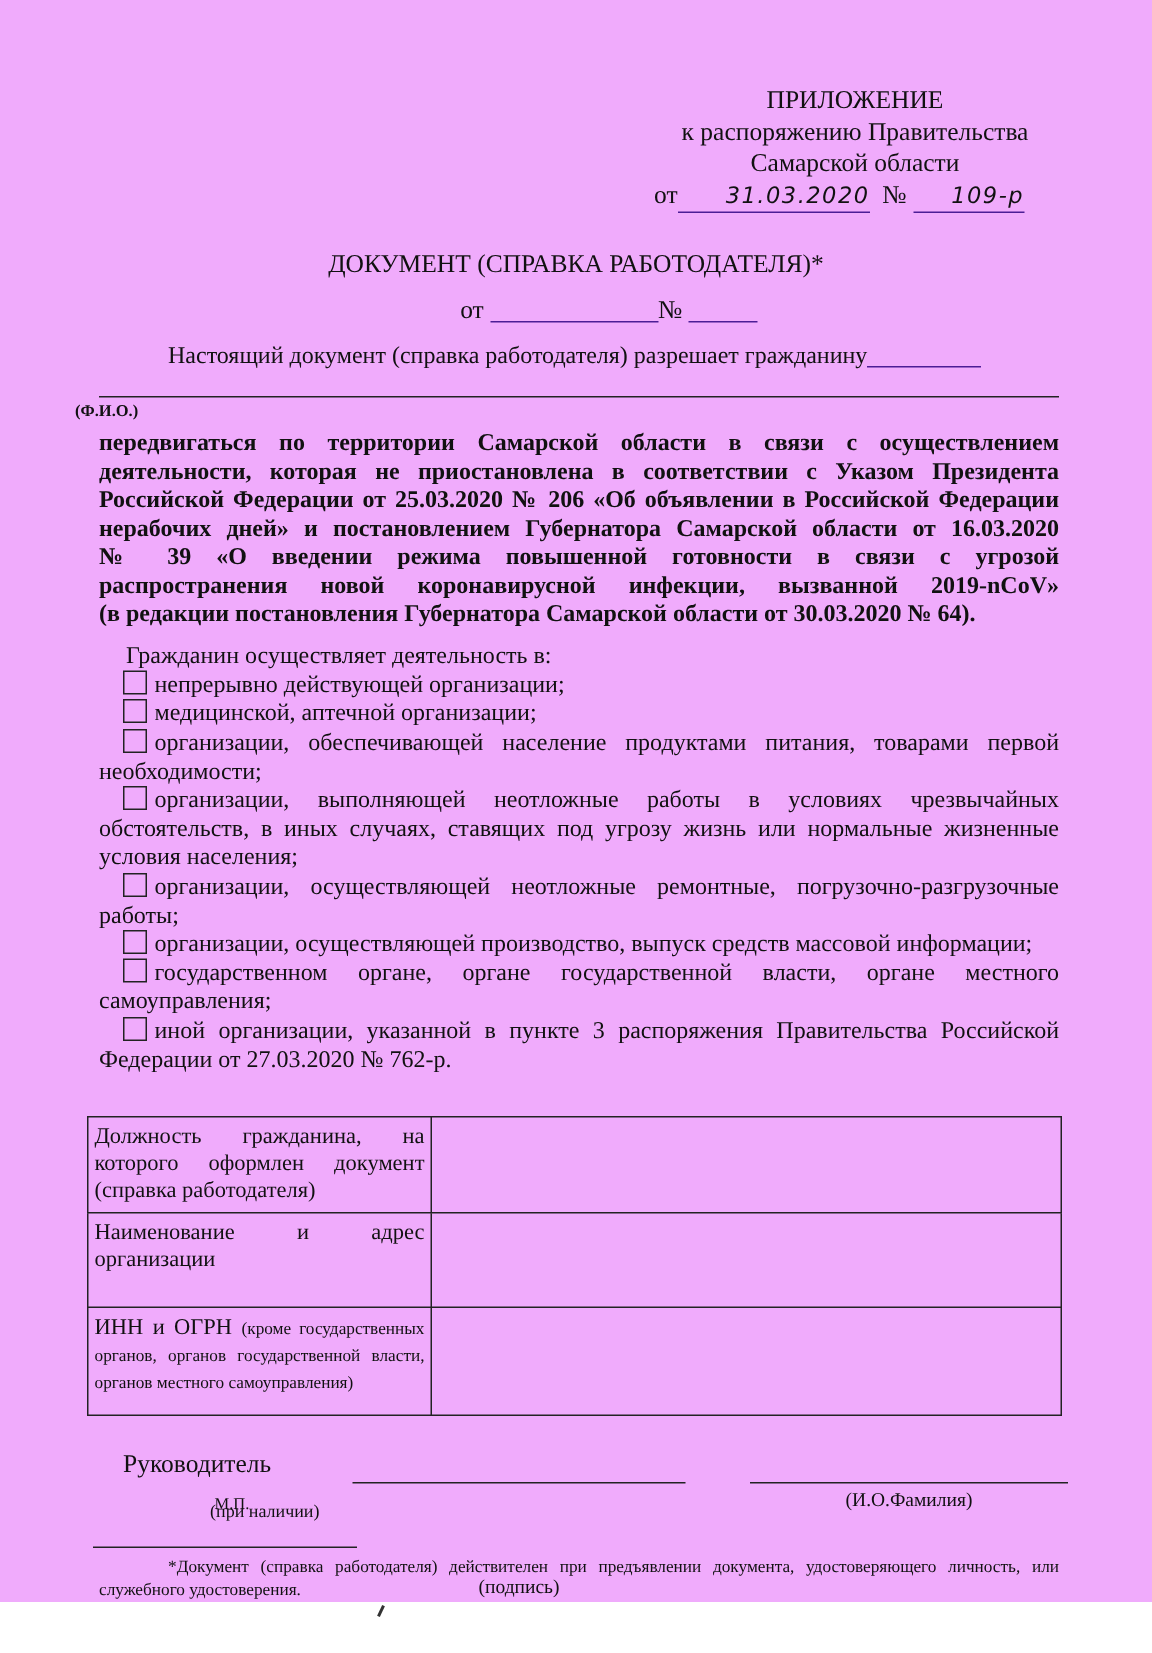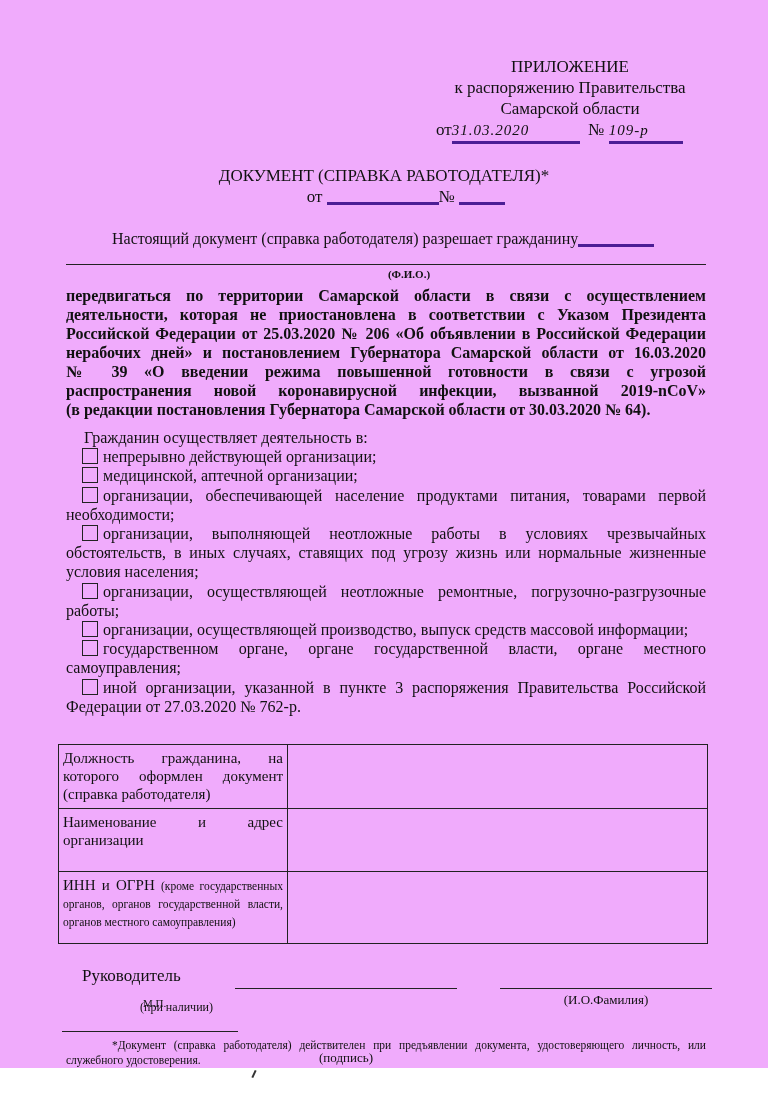--- a/index.html
+++ b/index.html
@@ -3,25 +3,25 @@
 <meta charset="utf-8">
 <style>
   html, body { margin:0; padding:0; background:#ffffff; }
   body { width:768px; height:1102px; position:relative; overflow:hidden;
          font-family:"Liberation Serif","DejaVu Serif",serif; color:#111; }
   .page { position:absolute; left:0; top:0; width:768px; height:1068px; background:#f0abfc; }
   .abs { position:absolute; }
   .annex { position:absolute; left:420px; top:56px; width:300px; text-align:center; font-size:17px; line-height:21px; }
   .annex .dateline { text-align:left; padding-left:16px; }
   .hand { font-family:"DejaVu Sans",sans-serif; font-style:italic; font-size:15px; letter-spacing:1px; }
-  .uline { display:inline-block; border-bottom:3px solid #4c1d95; text-align:left;font-family:Liberation Serif, serif; }
+  .uline { display:inline-block; border-bottom:1px solid #4c1d95; text-align:right; }
   .title { position:absolute; left:0; width:768px; top:166px; text-align:center; font-size:17px; line-height:20px; }
   .intro { position:absolute; left:112px; top:228px; font-size:16px; }
   .fio-line { position:absolute; left:66px; top:264px; width:640px; border-bottom:1.5px solid #222; }
-  .fio-label { position:absolute; left:0; width:768px; top:268px; text-align:center; font-size:11px; font-weight:bold; padding-left:50px; box-sizing:border-box; }
+  .fio-label { position:absolute; left:0; width:768px; top:268px; text-align:left; font-size:11px; font-weight:bold; padding-left:50px; box-sizing:border-box; }
   .body-text { position:absolute; left:66px; top:286px; width:640px; font-size:16px; line-height:19px; text-align:justify;font-weight:bold; }
   .body-text p { margin:0; }
   .jl { text-align:justify; text-align-last:justify; }
   .options { position:absolute; left:66px; top:428px; width:640px; font-size:16px; line-height:19.2px; text-align:justify; }
   .options .lead { padding-left:18px; margin:0; }
   .opt { margin:0; text-indent:16px; }
   .cb { display:inline-block; width:14px; height:14px; border:1px solid #222; vertical-align:-2px; margin-right:5px; text-indent:0; }
   table.info { position:absolute; left:58px; top:744px; width:650px; border-collapse:collapse; }
   table.info td { border:1.5px solid #222; vertical-align:top; padding:4px 4px 2px 4px; font-size:15px; line-height:18px; }
   table.info td.lbl { width:220px; text-align:justify; }
@@ -43,21 +43,21 @@
     <div>Самарской области</div>
     <div class="dateline">
       <span>от</span><span class="uline hand" style="width:128px;">31.03.2020</span>
       &nbsp;<span>№</span>
       <span class="uline hand" style="width:74px;">109-р</span>
     </div>
   </div>
 
   <div class="title">
     <div>ДОКУМЕНТ (СПРАВКА РАБОТОДАТЕЛЯ)*</div>
-    <div style="margin-top:0;padding-left:44px;">
+    <div style="margin-top:11px;padding-left:44px;">
       <span>от</span>
       <span class="uline" style="width:112px;height:16px;vertical-align:-3px;"></span><span>№</span>
       <span class="uline" style="width:46px;height:16px;vertical-align:-3px;"></span>
     </div>
   </div>
 
   <div class="intro">
     <span>Настоящий документ (справка работодателя) разрешает гражданину</span><span class="uline" style="width:76px;height:16px;vertical-align:-3px;"></span>
   </div>
   <div class="fio-line"></div>

